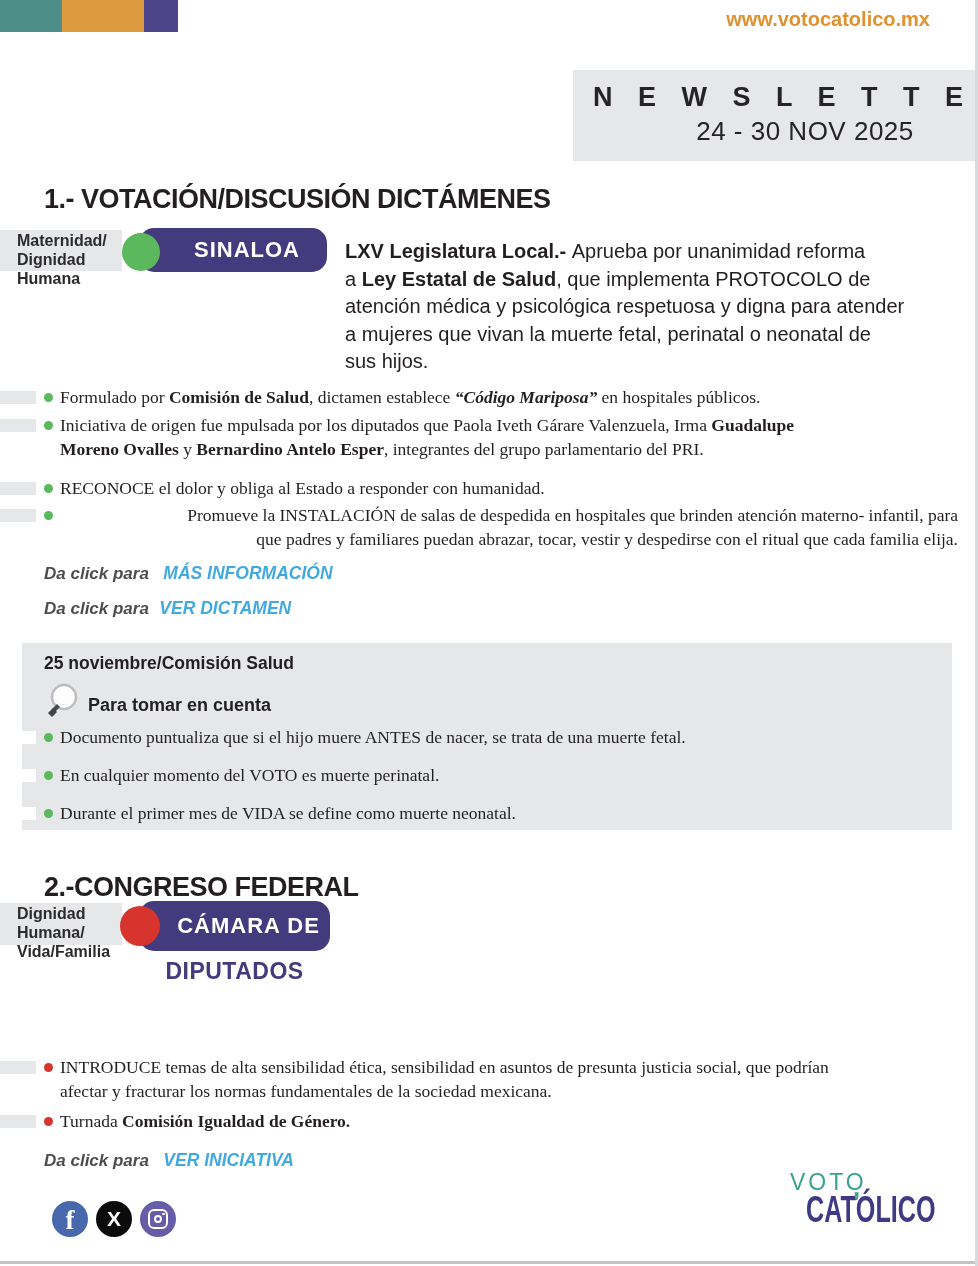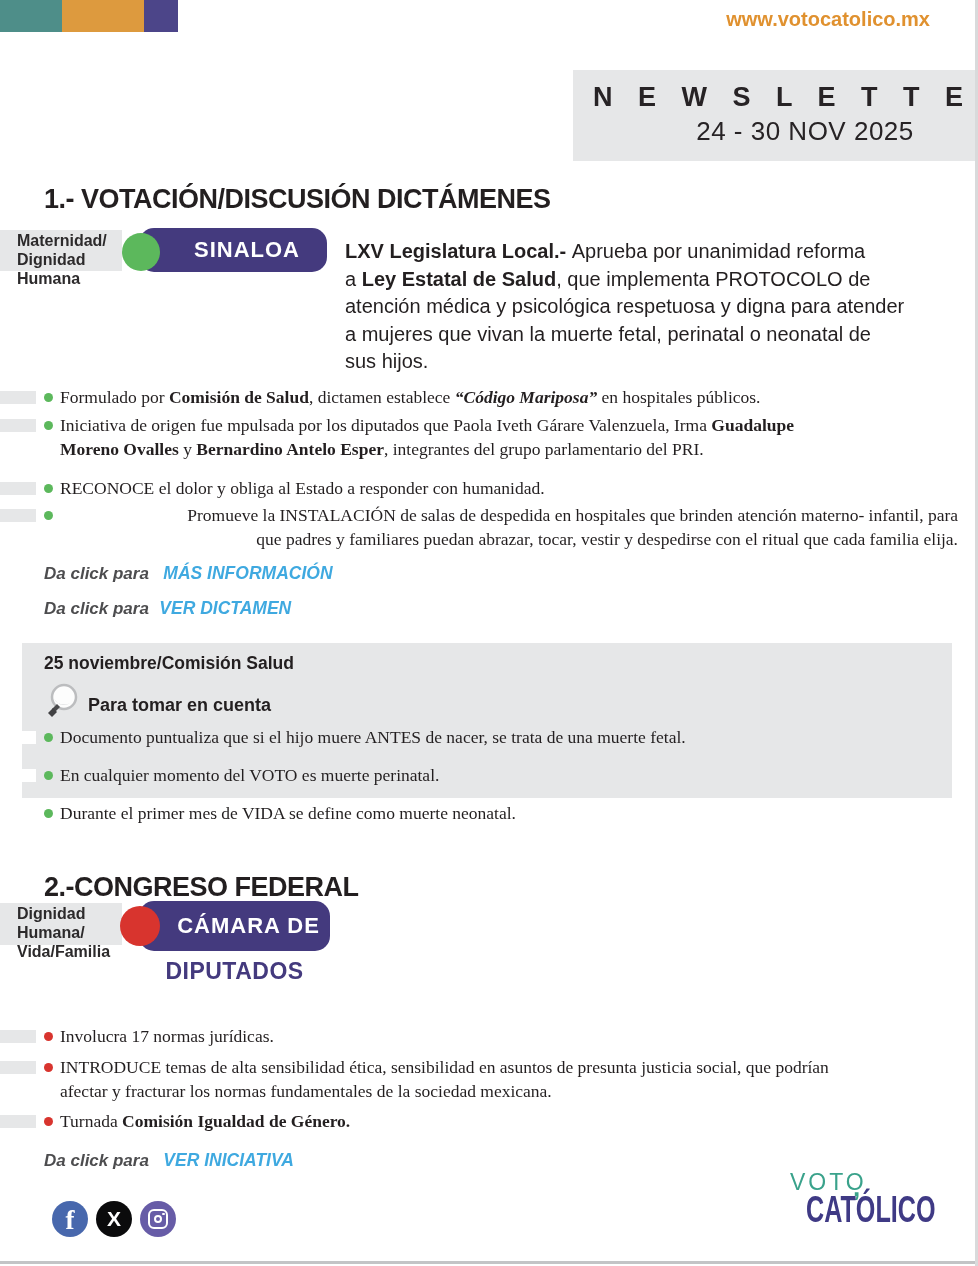--- a/index.html
+++ b/index.html
@@ -48,21 +48,21 @@
   .bstrip.white{background:#ffffff;}
   .bdot{position:absolute;left:44px;top:7px;width:9px;height:9px;border-radius:50%;}
   .bdot.green{background:var(--bullet-green,#5cb85c);}
   .bdot.red{background:var(--bullet-red,#d8342e);}
   .btxt{display:block;margin-left:60px;margin-right:20px;font-size:17.5px;line-height:23.5px;font-family:Liberation Serif, serif;}
 
   .linkrow{position:absolute;left:44px;white-space:nowrap;}
   .click-prefix{font-size:17px;font-weight:bold;font-style:italic;color:var(--click-ink,#4d4d4f);}
   .doc-link{font-size:17.5px;font-weight:bold;font-style:italic;color:var(--link-blue,#3fa9e0);margin-left:10px;cursor:pointer;text-decoration:none;}
 
-  .note-box{position:absolute;left:22px;top:643px;width:930px;height:155px;background:var(--panel-gray,#e6e7e8);}
+  .note-box{position:absolute;left:22px;top:643px;width:930px;height:187px;background:var(--panel-gray,#e6e7e8);}
   .note-title{position:absolute;left:22px;top:10px;font-size:17.5px;font-weight:bold;}
   .note-sub{position:absolute;left:66px;top:52px;font-size:18px;font-weight:bold;}
   .mag-icon{position:absolute;left:14px;top:38px;}
 
   
   .soc{position:absolute;top:1201px;width:36px;height:36px;border-radius:50%;cursor:pointer;}
   .soc-fb{left:52px;background:var(--facebook-blue,#4868ad);}
   .soc-x{left:96px;background:var(--x-black,#0b0b0c);}
   .soc-ig{left:140px;background:var(--instagram-purple,#675ca7);}
   .fb-f{position:absolute;left:0;top:4px;width:36px;text-align:center;color:#fff;font-size:27px;font-weight:bold;font-family:"Liberation Serif",serif;}
@@ -172,25 +172,20 @@
     <div>Dignidad</div>
     <div>Humana/</div>
     <div>Vida/Familia</div>
   </div>
 
   <div class="state-badge badge2">CÁMARA DE</div>
   <div class="cat-dot dot-red"></div>
   <div class="badge2-sub">DIPUTADOS</div>
 
 
-  <div class="brow" style="top:1025px;">
-    <span class="bstrip"></span>
-    <span class="bdot red"></span>
-    <span class="btxt"><span>Involucra 17 normas jurídicas.</span></span>
-  </div>
   <div class="brow" style="top:1056px;">
     <span class="bstrip"></span>
     <span class="bdot red"></span>
     <span class="btxt"><span>INTRODUCE temas de alta sensibilidad ética, sensibilidad en asuntos de presunta justicia social, que podrían</span><br><span>afectar y fracturar los normas fundamentales de la sociedad mexicana.</span></span>
   </div>
   <div class="brow" style="top:1110px;">
     <span class="bstrip"></span>
     <span class="bdot red"></span>
     <span class="btxt"><span>Turnada </span><span class="b">Comisión Igualdad de Género.</span></span>
   </div>

